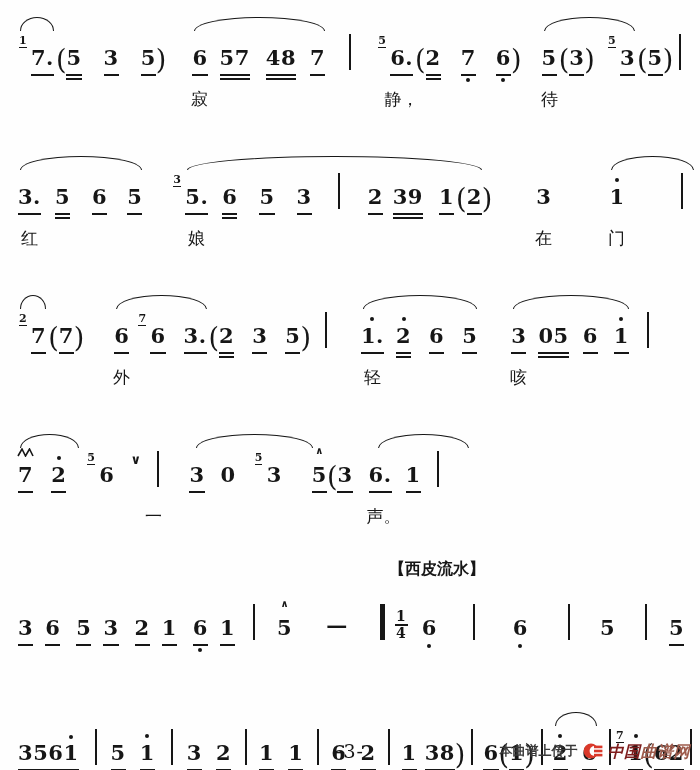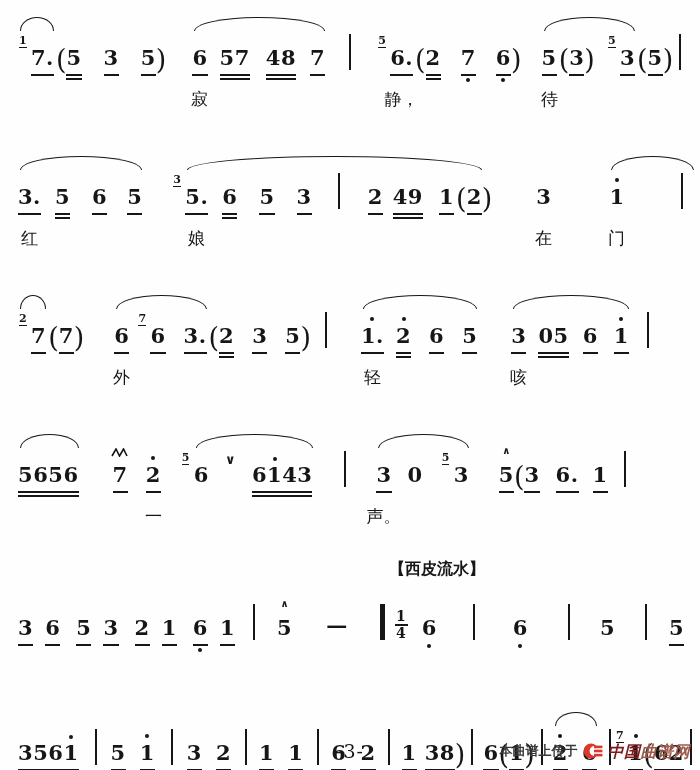--- a/index.html
+++ b/index.html
@@ -263,21 +263,21 @@
             <div class="vline"></div>
             <div class="bz"></div>
           </div>
           <div class="tok" style="margin-right: 10px;">
             <div class="mtext">2</div>
             <div class="bz">
               <div class="ul"></div>
             </div>
           </div>
           <div class="tok" style="margin-right: 16px;">
-            <div class="mtext">49</div>
+            <div class="mtext">39</div>
             <div class="bz">
               <div class="ul"></div>
               <div class="ul"></div>
             </div>
           </div>
           <div class="tok" style="margin-right: 2px;">
             <div class="mtext">1</div>
             <div class="bz">
               <div class="ul"></div>
             </div>
@@ -456,27 +456,20 @@
           <div class="slur" style="left: 495px; width: 114px;"></div>
         </div>
         <div class="lyrics">
           <span class="lyr" style="left: 103.5px;">外</span>
           <span class="lyr" style="left: 354.5px;">轻</span>
           <span class="lyr" style="left: 500.5px;">咳</span>
         </div>
       </div>
       <div class="sys" style="margin-bottom: 56px;">
         <div class="row">
-          <div class="tok" style="margin-right: 34px;">
-            <div class="mtext"><span class="ch">5</span><span class="ch">6</span><span class="ch">5</span><span class="ch">6</span></div>
-            <div class="bz">
-              <div class="ul"></div>
-              <div class="ul"></div>
-            </div>
-          </div>
           <div class="tok" style="margin-right: 18px;">
             <div class="mtext">7</div>
             <span class="trem"><svg width="18" height="9" viewBox="0 0 18 9">
                 <path d="M1 8 L5 1 L8.5 8 L12.5 1 L16 8" fill="none" stroke="#161616" stroke-width="1.6"></path>
               </svg></span>
             <div class="bz">
               <div class="ul"></div>
             </div>
           </div>
           <div class="tok" style="margin-right: 20px;">
@@ -487,27 +480,20 @@
             </div>
           </div>
           <div class="tok hasgrace" style="margin-right: 16px;">
             <div class="mtext">6</div>
             <span class="grace">5</span>
             <div class="bz"></div>
           </div>
           <div class="tok breath" style="margin-right: 16px;">
             <div class="mtext">∨</div>
             <div class="bz"></div>
-          </div>
-          <div class="tok" style="margin-right: 32px;">
-            <div class="mtext"><span class="ch">6</span><span class="ch">1<span class="cda"></span></span><span class="ch">4</span><span class="ch">3</span></div>
-            <div class="bz">
-              <div class="ul"></div>
-              <div class="ul"></div>
-            </div>
           </div>
           <div class="tok bartok" style="margin-right: 30px;">
             <div class="vline"></div>
             <div class="bz"></div>
           </div>
           <div class="tok" style="margin-right: 16px;">
             <div class="mtext">3</div>
             <div class="bz">
               <div class="ul"></div>
             </div>

